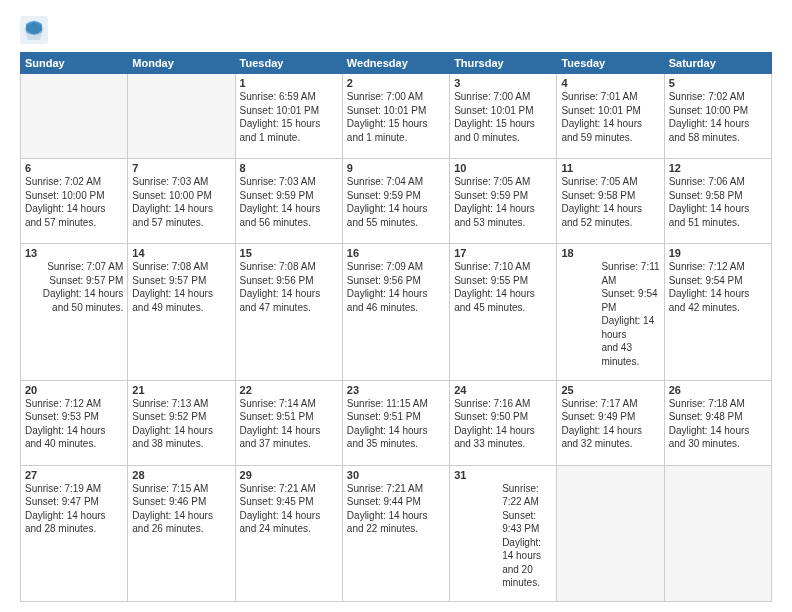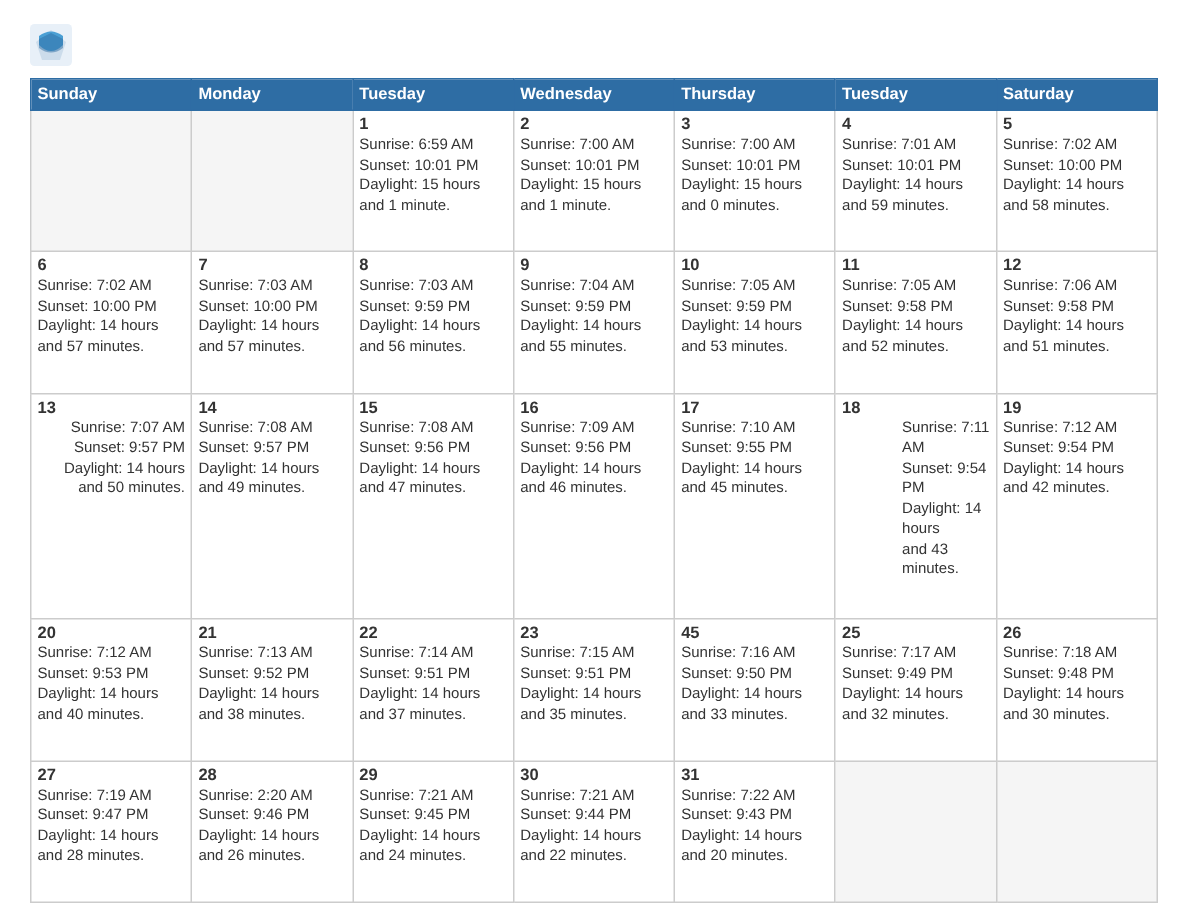--- a/index.html
+++ b/index.html
@@ -287,27 +287,27 @@
           </td>
           <td>
             <span class="day-num">22</span>
             <div class="day-info" style="white-space: pre-line;">Sunrise: 7:14 AM
 Sunset: 9:51 PM
 Daylight: 14 hours
 and 37 minutes.</div>
           </td>
           <td>
             <span class="day-num">23</span>
-            <div class="day-info" style="white-space: pre-line;">Sunrise: 7:15 AM
+            <div class="day-info" style="white-space: pre-line;">Sunrise: 11:15 AM
 Sunset: 9:51 PM
 Daylight: 14 hours
 and 35 minutes.</div>
           </td>
           <td>
-            <span class="day-num">45</span>
+            <span class="day-num">24</span>
             <div class="day-info" style="white-space: pre-line;">Sunrise: 7:16 AM
 Sunset: 9:50 PM
 Daylight: 14 hours
 and 33 minutes.</div>
           </td>
           <td>
             <span class="day-num">25</span>
             <div class="day-info" style="white-space: pre-line;">Sunrise: 7:17 AM
 Sunset: 9:49 PM
 Daylight: 14 hours
@@ -324,42 +324,42 @@
         <tr>
           <td>
             <span class="day-num">27</span>
             <div class="day-info" style="white-space: pre-line;">Sunrise: 7:19 AM
 Sunset: 9:47 PM
 Daylight: 14 hours
 and 28 minutes.</div>
           </td>
           <td>
             <span class="day-num">28</span>
-            <div class="day-info" style="white-space: pre-line;">Sunrise: 2:20 AM
+            <div class="day-info" style="white-space: pre-line;">Sunrise: 7:15 AM
 Sunset: 9:46 PM
 Daylight: 14 hours
 and 26 minutes.</div>
           </td>
           <td>
             <span class="day-num">29</span>
             <div class="day-info" style="white-space: pre-line;">Sunrise: 7:21 AM
 Sunset: 9:45 PM
 Daylight: 14 hours
 and 24 minutes.</div>
           </td>
           <td>
             <span class="day-num">30</span>
             <div class="day-info" style="white-space: pre-line;">Sunrise: 7:21 AM
 Sunset: 9:44 PM
 Daylight: 14 hours
 and 22 minutes.</div>
           </td>
           <td>
             <span class="day-num">31</span>
-            <div class="day-info" style="white-space: pre-line;">Sunrise: 7:22 AM
+            <div class="day-info" style="white-space: pre-line; margin-left: 48px;">Sunrise: 7:22 AM
 Sunset: 9:43 PM
 Daylight: 14 hours
 and 20 minutes.</div>
           </td>
           <td class="empty"></td>
           <td class="empty"></td>
         </tr>
       </tbody>
   </table>
 </div>

